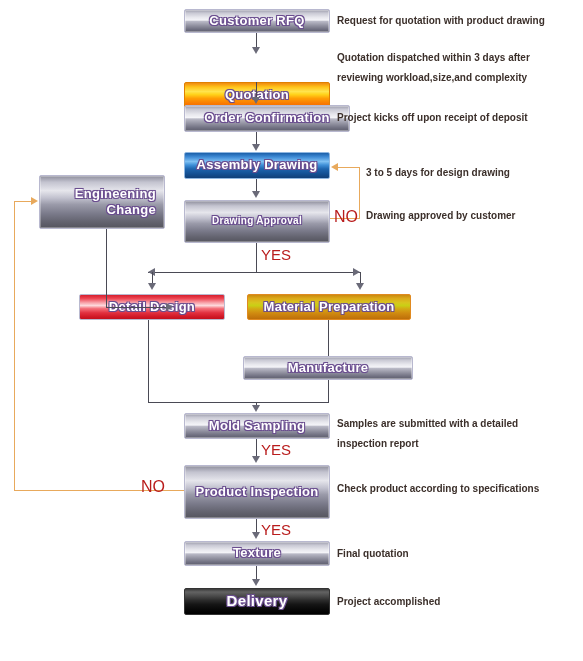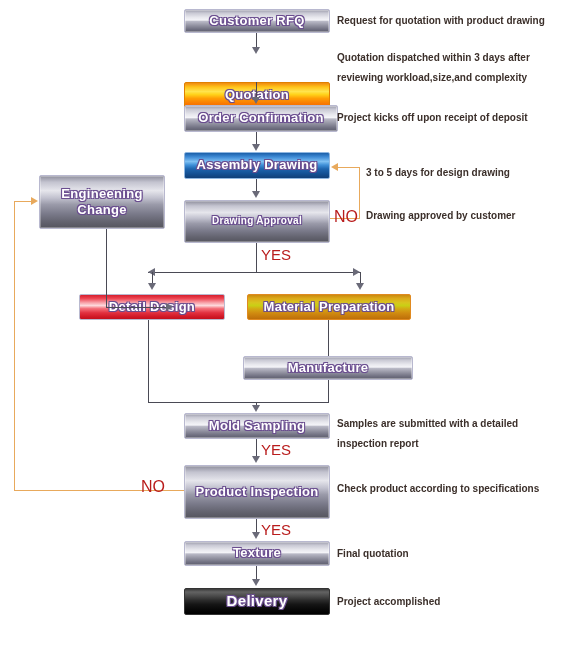--- a/index.html
+++ b/index.html
@@ -58,20 +58,21 @@
         #8e8e9c 0%,
         #c4c4d0 12%,
         #e6e6ec 28%,
         #c2c2cf 42%,
         #9a9aa9 55%,
         #7b7b8b 72%,
         #63636f 88%,
         #55555f 100%);
     border:1px solid #b8b8cf;
     box-shadow:inset 0 0 0 1px rgba(255,255,255,.3);
+    text-align:right;
   }
   
   .style-orange{
     background:linear-gradient(to bottom,
         #f08a10 0%,
         #ffc319 16%,
         #ffe44d 34%,
         #ffd21a 46%,
         #ff9d05 62%,
         #f97a02 82%,
@@ -183,21 +184,21 @@
 <div id="canvas">
 
   <div class="node style-silver" style="left:184px;top:9px;width:146px;height:24px;font-size:13px;">
     <span>Customer RFQ</span>
   </div>
 
   <div class="node style-orange" style="left:184px;top:55px;width:146px;height:27px;font-size:13px;margin-top:27px;">
     <span>Quotation</span>
   </div>
 
-  <div class="node style-silver" style="left:184px;top:105px;width:154px;height:27px;font-size:13px;">
+  <div class="node style-silver" style="left:184px;top:105px;width:166px;height:27px;font-size:13px;">
     <span>Order Confirmation</span>
   </div>
 
   <div class="node style-blue" style="left:184px;top:152px;width:146px;height:27px;font-size:13px;">
     <span>Assembly Drawing</span>
   </div>
 
   <div class="node style-gunmetal" style="left:184px;top:200px;width:146px;height:43px;font-size:10px;">
     <span>Drawing Approval</span>
   </div>

